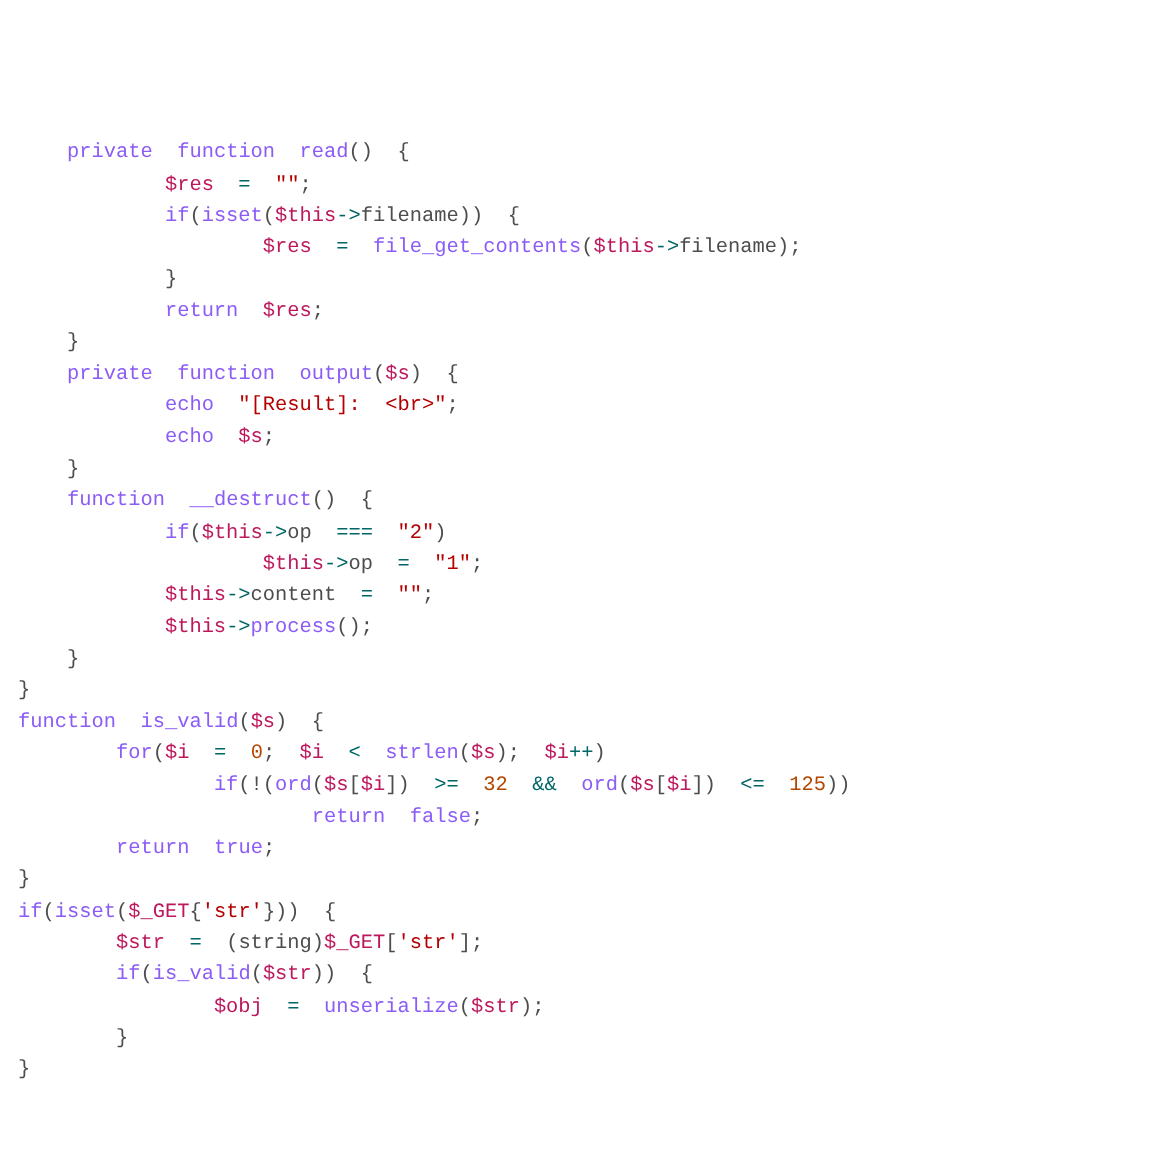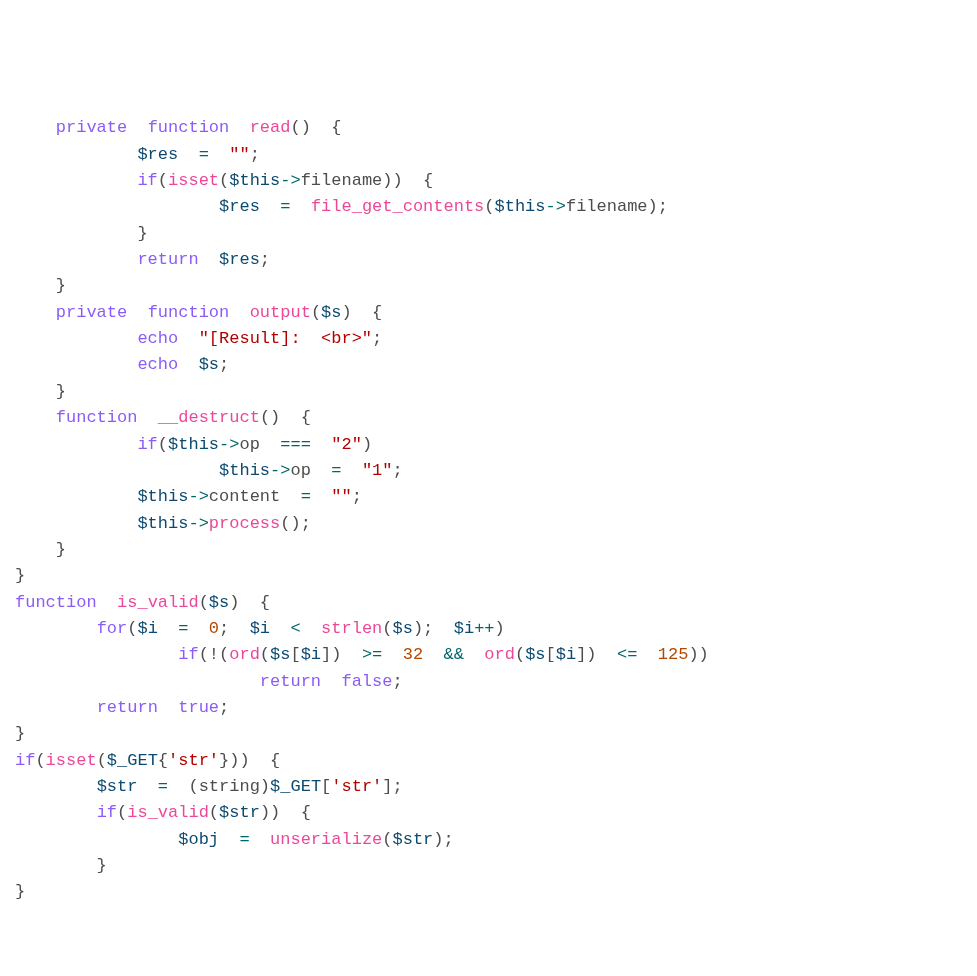--- a/index.html
+++ b/index.html
@@ -9,22 +9,22 @@
     font-family: "SimSun", "NSimSun", "Courier New", monospace;
     font-size: 17px;
     line-height: 1.55;
     color: #4d4d4d;
     white-space: pre;
     position: relative;
     width: 977px;
     box-sizing: border-box;
   }
   .kw  { color: #8b5cf6; }        
-  .fn  { color: #ec4899; }        
-  .var { color: #0c4a6e; }        
+  .fn  { color: #8b5cf6; }        
+  .var { color: #be185d; }        
   .op  { color: #006666; }        
   .num { color: #b34700; }        
   .str { color: #b30000; }        
   .plain { color: #4d4d4d; }
 </style>
 </head>
 <body>
 
 
 

